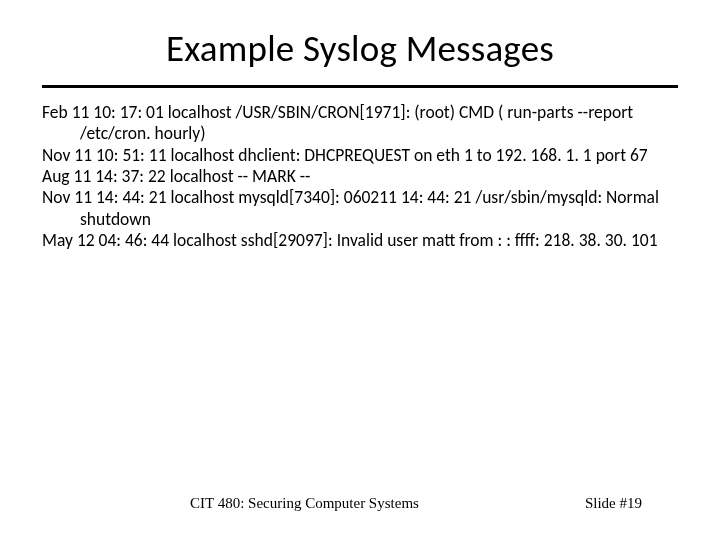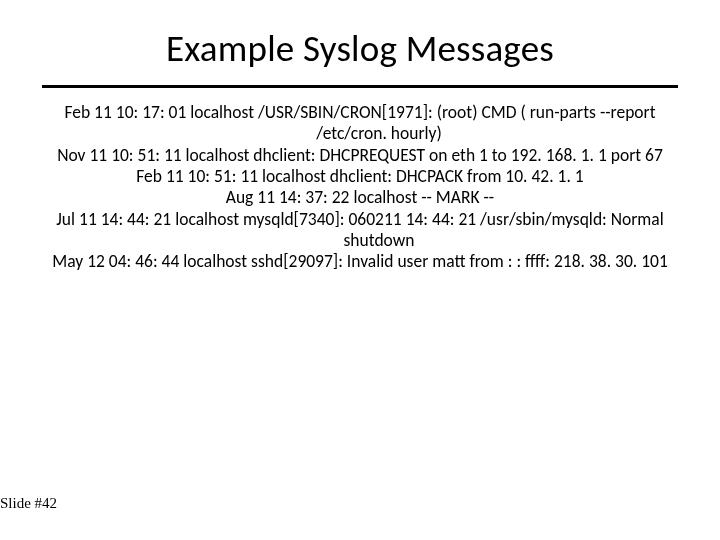--- a/index.html
+++ b/index.html
@@ -30,21 +30,20 @@
     margin: 0 0 14px 0;
   }
   .body {
     font-size: 17.5px;
     line-height: 1.22;
   }
   .entry {
     padding-left: 38px;
     text-indent: -38px;
     margin-bottom: 0;
-    text-align: center;
   }
   .footer {
     position: absolute;
     bottom: 28px;
     left: 0;
     width: 100%;
     padding: 0 60px 0 0;
     font-family: "Times New Roman", Times, serif;
     font-size: 15px;
     display: flex;
@@ -55,21 +54,21 @@
 </style>
 </head>
 <body>
 
 <div class="slide">
   <h1 class="title">Example Syslog Messages</h1>
   <hr class="rule">
   <div class="body">
     <div class="entry">Feb 11 10: 17: 01 localhost /USR/SBIN/CRON[1971]: (root) CMD (   run-parts --report /etc/cron. hourly)</div>
     <div class="entry">Nov 11 10: 51: 11 localhost dhclient: DHCPREQUEST on eth 1 to 192. 168. 1. 1 port 67</div>
-    <div class="entry">Feb 11 10: 51: 11 localhost dhclient: DHCPACK from 10. 42. 1. 1</div>
     <div class="entry">Aug 11 14: 37: 22 localhost -- MARK --</div>
-    <div class="entry">Jul 11 14: 44: 21 localhost mysqld[7340]: 060211 14: 44: 21 /usr/sbin/mysqld: Normal shutdown</div>
+    <div class="entry">Nov 11 14: 44: 21 localhost mysqld[7340]: 060211 14: 44: 21 /usr/sbin/mysqld: Normal shutdown</div>
     <div class="entry">May 12 04: 46: 44 localhost sshd[29097]: Invalid user matt from : : ffff: 218. 38. 30. 101</div>
   </div>
   <div class="footer">
-    <span class="footer-right">Slide #42</span>
+    <span class="footer-left">CIT 480: Securing Computer Systems</span>
+    <span class="footer-right">Slide #19</span>
   </div>
 </div>
 
 </body></html>

